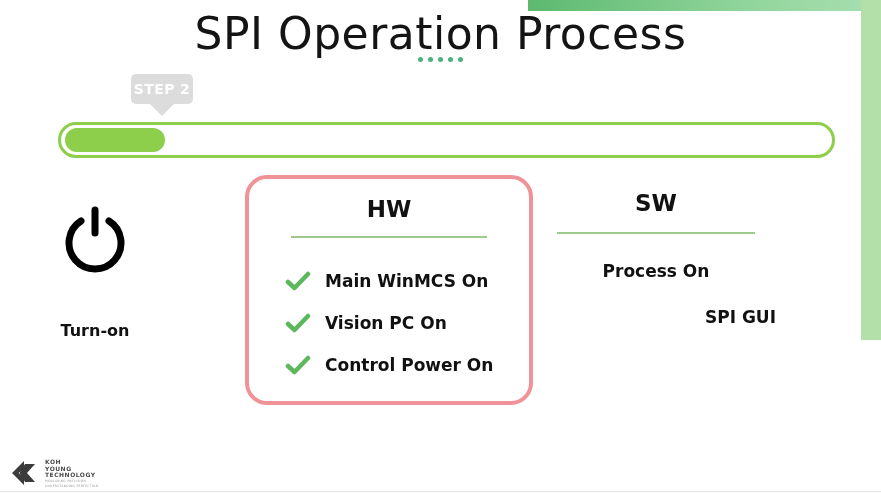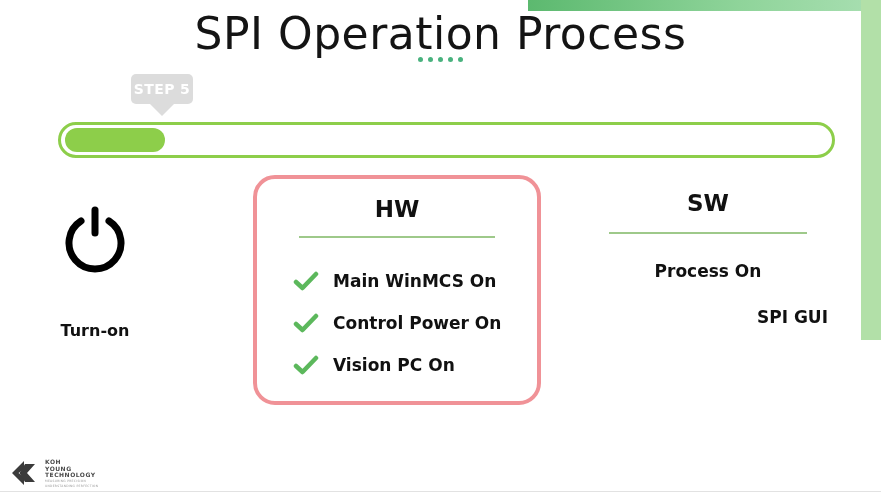--- a/index.html
+++ b/index.html
@@ -143,21 +143,20 @@
   .hw-card {
     position: absolute;
     left: 245px;
     top: 175px;
     width: 288px;
     height: 230px;
     box-sizing: border-box;
     border: 4px solid #f09297;
     border-radius: 22px;
     background: #ffffff;
-    margin-left: 8px;
   }
   .col-heading {
     text-align: center;
     font-size: 23px;
     font-weight: bold;
     color: #111111;
     font-family: "DejaVu Sans", sans-serif;
   }
   .hw-card .col-heading {
     margin-top: 17px;
@@ -190,21 +189,21 @@
     font-size: 17px;
     font-weight: bold;
     color: #111111;
     font-family: "DejaVu Sans", sans-serif;
     white-space: nowrap;
   }
 
   
   .sw-col {
     position: absolute;
-    left: 588px;
+    left: 536px;
     top: 190px;
     width: 240px;
   }
   .sw-col .col-divider {
     margin: 16px auto 0 auto;
     width: 198px;
   }
   .sw-list {
     margin: 0;
     padding: 0;
@@ -268,21 +267,21 @@
 
   <div class="title-dots">
     <span class="dot"></span>
     <span class="dot"></span>
     <span class="dot"></span>
     <span class="dot"></span>
     <span class="dot"></span>
   </div>
 
   <div class="step-badge">
-    <span class="step-badge-label">STEP 5</span>
+    <span class="step-badge-label">STEP 2</span>
   </div>
   <div class="step-badge-tail"></div>
 
   <div class="progress-track"></div>
   <div class="progress-fill"></div>
 
   <div class="power-col">
     <svg class="power-icon" width="68" height="68" viewBox="0 0 68 68">
       <path d="M20 16 A 26 26 0 1 0 48 16" fill="none" stroke="#000000" stroke-width="7" stroke-linecap="round"></path>
       <line x1="34" y1="5" x2="34" y2="28" stroke="#000000" stroke-width="7" stroke-linecap="round"></line>
@@ -297,27 +296,27 @@
       <li class="check-item">
         <svg class="check-icon" viewBox="0 0 26 20">
           <path d="M3 11 L9.5 17 L23 3" fill="none" stroke="#5cb85c" stroke-width="4.5" stroke-linecap="round" stroke-linejoin="round"></path>
         </svg>
         <span class="check-text">Main WinMCS On</span>
       </li>
       <li class="check-item">
         <svg class="check-icon" viewBox="0 0 26 20">
           <path d="M3 11 L9.5 17 L23 3" fill="none" stroke="#5cb85c" stroke-width="4.5" stroke-linecap="round" stroke-linejoin="round"></path>
         </svg>
-        <span class="check-text">Control Power On</span>
+        <span class="check-text">Vision PC On</span>
       </li>
       <li class="check-item">
         <svg class="check-icon" viewBox="0 0 26 20">
           <path d="M3 11 L9.5 17 L23 3" fill="none" stroke="#5cb85c" stroke-width="4.5" stroke-linecap="round" stroke-linejoin="round"></path>
         </svg>
-        <span class="check-text">Vision PC On</span>
+        <span class="check-text">Control Power On</span>
       </li>
     </ul>
   </div>
 
   <div class="sw-col">
     <div class="col-heading">SW</div>
     <div class="col-divider"></div>
     <ul class="sw-list">
       <li class="sw-item">Process On</li>
       <li class="sw-item">SPI GUI</li>

